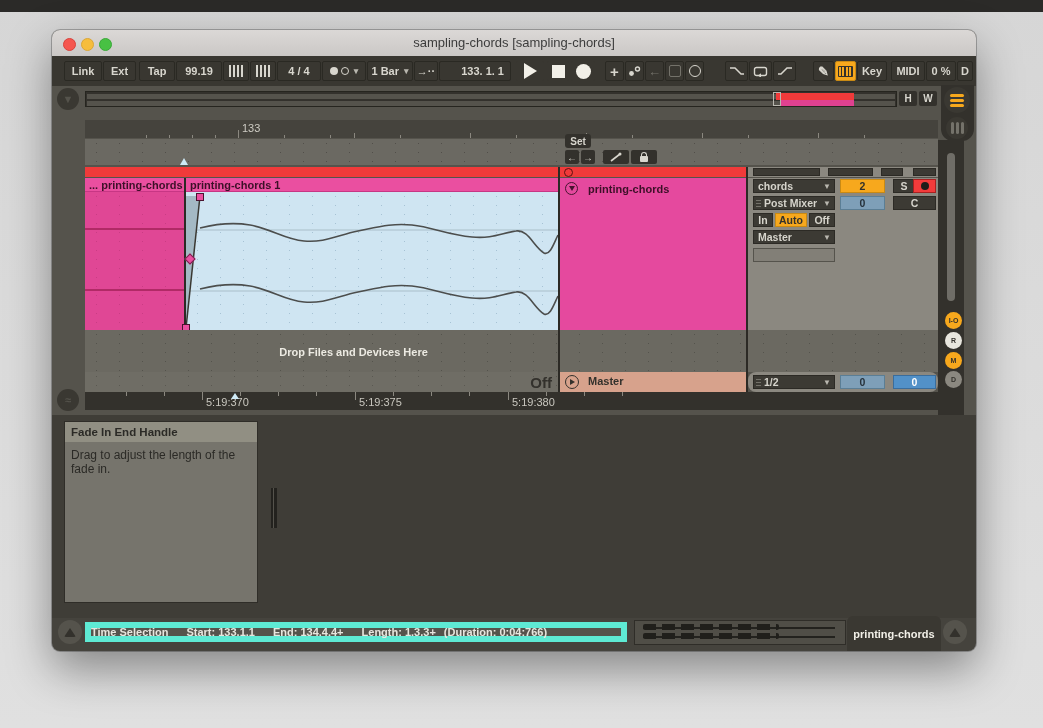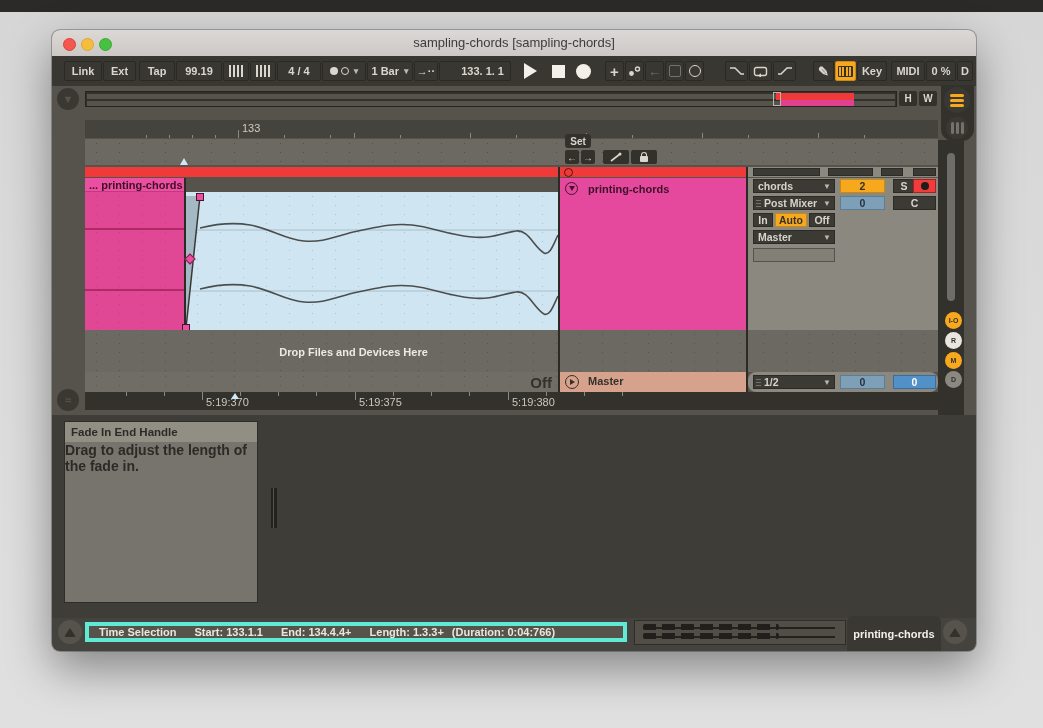--- a/index.html
+++ b/index.html
@@ -124,29 +124,29 @@
   
   .rrail{left:886px;top:110px;width:26px;height:275px;background:#33312c;}
   .vscroll{left:895px;top:123px;width:8px;height:148px;border-radius:4px;background:#6f6d67;}
   .sidecirc{left:893px;width:17px;height:17px;border-radius:50%;display:flex;align-items:center;justify-content:center;
             font-size:7px;font-weight:bold;color:#33312c;}
 
   
   .bottombg{left:0;top:385px;width:924px;height:203px;background:#3f3d37;}
   .infopanel{left:12px;top:391px;width:194px;height:182px;background:#76746c;border:1px solid #2f2d28;box-sizing:border-box;}
   .infohdr{height:20px;background:#918f83;color:#2b2a26;font-size:11.5px;font-weight:bold;line-height:20px;padding-left:6px;}
-  .infobody{font-size:14px;color:#2b2a26;font-weight:bold;}
+  .infobody{padding:6px;font-size:12px;color:#2b2a26;}
   .devpanel{left:230px;top:392px;width:680px;height:188px;background:#64625a;border:1px solid #2f2d28;border-radius:6px;
             box-sizing:border-box;display:flex;align-items:center;justify-content:center;}
   .devdrop{font-size:11px;font-weight:bold;color:#f2f0e8;}
   .vgrip{left:219px;top:458px;width:6px;height:40px;background:repeating-linear-gradient(90deg,#23221e 0 2px,#55534c 2px 3px,#23221e 3px 5px);}
 
   
-  .statusbox{left:33px;top:592px;width:542px;height:20px;background:#55534c;border:4px solid #5eead4;box-sizing:border-box;
-             color:#e8e6de;font-size:11px;font-weight:bold;display:flex;align-items:center;gap:18px;padding-left:10px;}
+  .statusbox{left:33px;top:592px;width:542px;height:20px;background:#55534c;border:6px solid #5eead4;box-sizing:border-box;
+             color:#e8e6de;font-size:11px;font-weight:bold;display:flex;align-items:center;gap:18px;}
   .clipovw{left:582px;top:590px;width:212px;height:25px;background:#504e47;border:1px solid #2f2d28;box-sizing:border-box;}
   .blobrow{position:absolute;left:8px;height:6px;width:136px;
            background:repeating-linear-gradient(90deg,#201f1b 0 13px,transparent 13px 19px);border-radius:2px;}
   .blobline{position:absolute;left:8px;height:2px;width:192px;background:#23221e;}
   .cliptab{left:795px;top:586px;width:94px;height:35px;background:#3a3832;border-radius:6px 6px 0 0;
            color:#f2f0e8;font-size:11px;font-weight:bold;text-align:center;padding-top:12px;box-sizing:border-box;}
   .statuscirc{width:24px;height:24px;border-radius:50%;background:#55534c;display:flex;align-items:center;justify-content:center;}
   .statuscirc i{width:0;height:0;border-left:6px solid transparent;border-right:6px solid transparent;border-bottom:9px solid #33312c;border-radius:2px;}
 </style>
 </head>
@@ -328,20 +328,21 @@
     <div class="mbox" style="left:165px;top:1px;width:23px;height:8px;"></div>
   </div>
 
   <div class="abs" style="left:33px;top:148px;width:473px;height:152px;">
     <div class="abs cliptitle" style="left:0;top:0;width:99px;">... printing-chords 1</div>
     <div class="abs clip1body" style="left:0;top:14px;width:99px;height:138px;">
       <div class="hline" style="top:36px;"></div>
       <div class="hline" style="top:97px;"></div>
     </div>
     <div class="abs sepv" style="left:99px;top:0;width:2px;height:152px;"></div>
+    <div class="abs cliptitle" style="left:101px;top:0;width:372px;">printing-chords 1</div>
     <div class="abs clip2body" style="left:101px;top:14px;width:372px;height:138px;">
       <svg width="372" height="138">
         <line x1="0" y1="38" x2="372" y2="38" stroke="#a9bec9" stroke-width="1"></line>
         <line x1="0" y1="99" x2="372" y2="99" stroke="#a9bec9" stroke-width="1"></line>
         <g stroke="#4c4e4d" stroke-width="1.6" fill="none">
           <path d="M14 36 C30 32,46 30,64 33 C86 37,98 47,118 49 C138 51,152 43,172 39 C192 35,206 31,226 33 C246 35,262 43,286 45 C306 47,316 41,330 39 C342 37,348 55,358 61 C364 64,368 51,372 43"></path>
           <path d="M14 97 C30 93,46 91,64 94 C86 98,98 108,118 110 C138 112,152 104,172 100 C192 96,206 92,226 94 C246 96,262 104,286 106 C306 108,316 102,330 100 C342 98,348 116,358 122 C364 125,368 112,372 104"></path>
         </g>
         <polygon points="0,4 14,4 0,136" fill="#a4b9c4"></polygon>
         <line x1="0" y1="136" x2="14" y2="4" stroke="#3a3832" stroke-width="1.5"></line>

